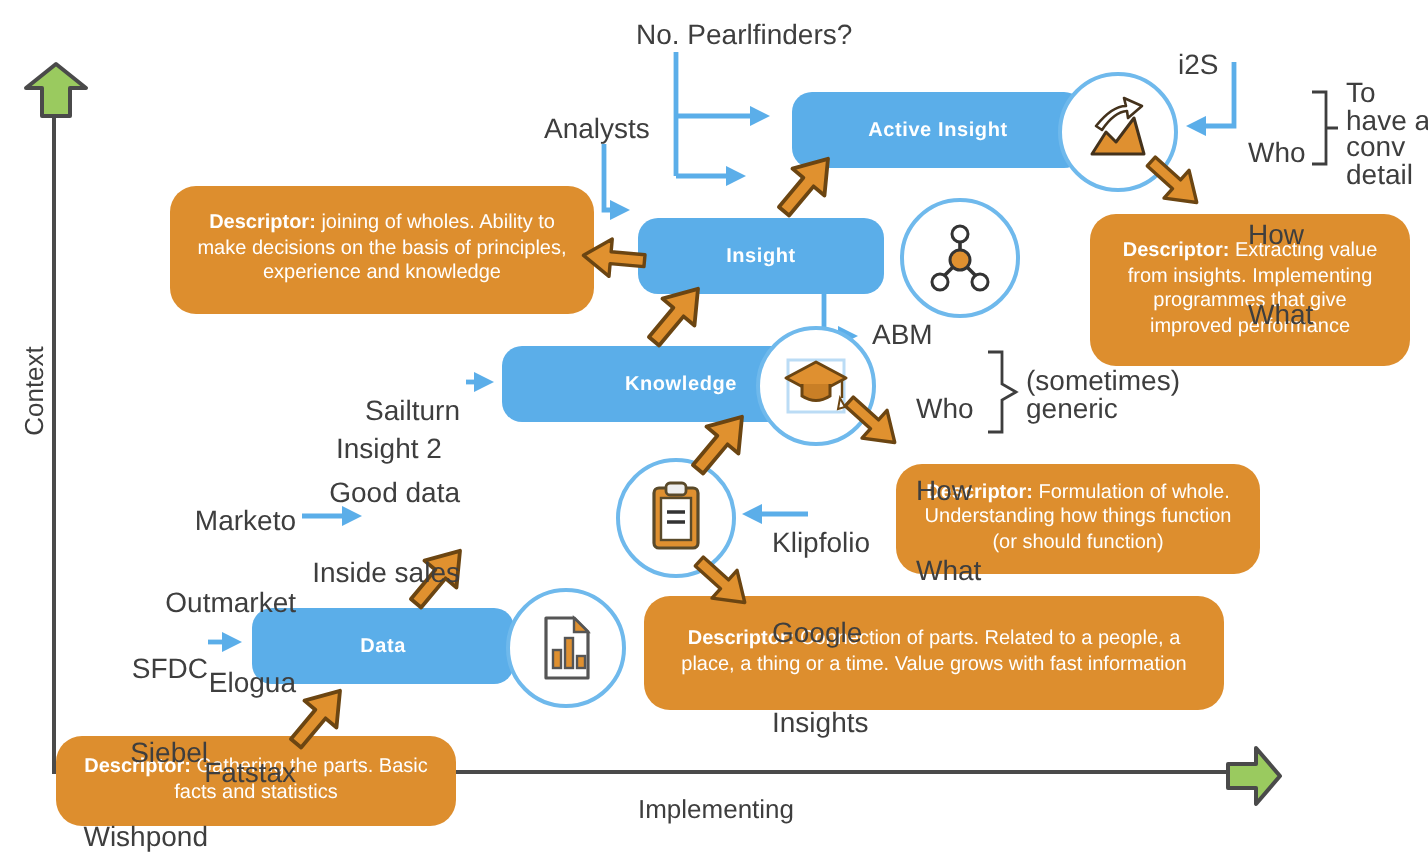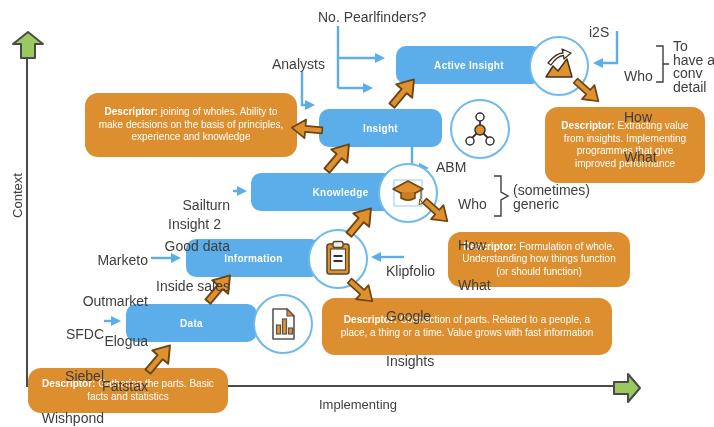--- a/index.html
+++ b/index.html
@@ -68,23 +68,20 @@
     </g>
     <g stroke="#3E3E3E" stroke-width="1.4" fill="none">
       <path d="M494 176 h7 v16 l7 4 l-7 4 v16 h-7"></path>
       <path d="M656 46 h7 v36 h-7 M663 64 h6"></path>
     </g>
   </svg>
 
   <div class="step" style="left:126px;top:304px;width:131px;">
     <span class="step-label">Data</span>
   </div>
-  <div class="step" style="left:186px;top:239px;width:135px;">
-    <span class="step-label">Information</span>
-  </div>
   <div class="step" style="left:251px;top:173px;width:141px;padding-left:19px;">
     <span class="step-label">Knowledge</span>
   </div>
   <div class="step" style="left:319px;top:109px;width:123px;">
     <span class="step-label">Insight</span>
   </div>
   <div class="step" style="left:396px;top:46px;width:146px;">
     <span class="step-label">Active Insight</span>
   </div>
 

